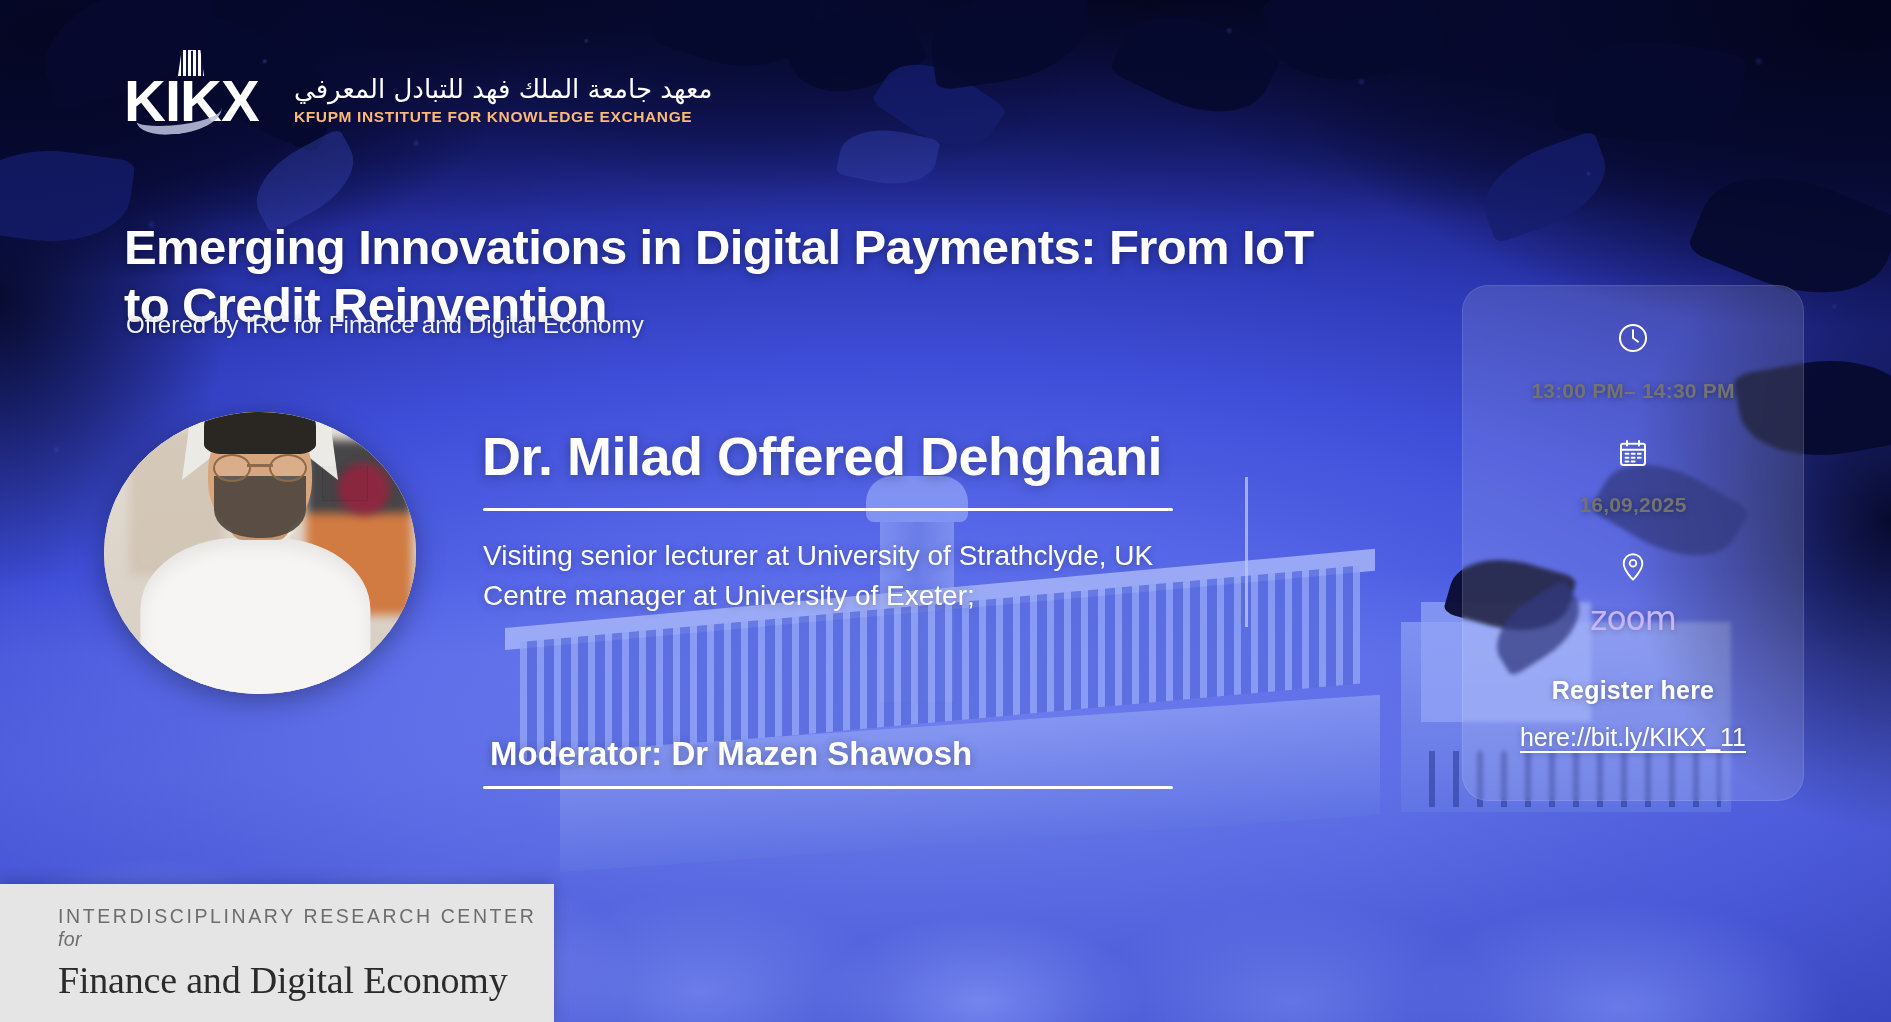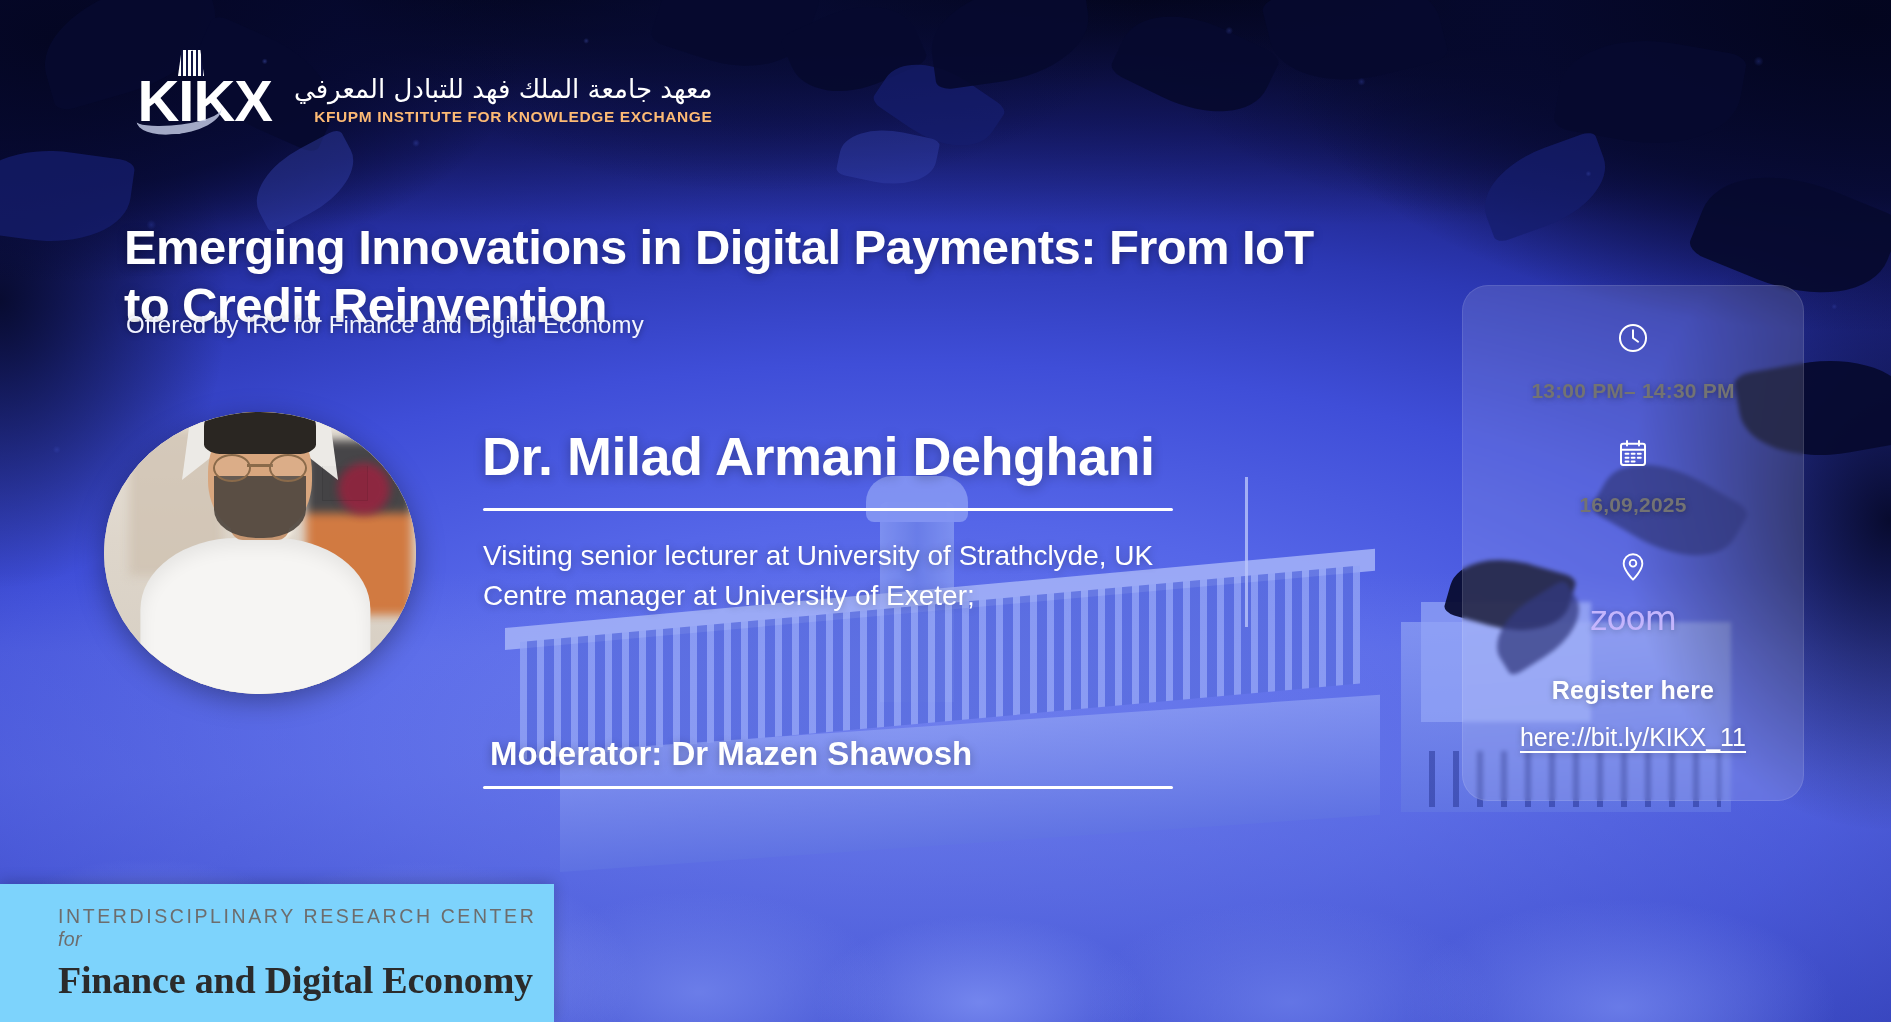--- a/index.html
+++ b/index.html
@@ -118,21 +118,21 @@
       radial-gradient(circle 3px at 84% 17%, rgba(88,108,230,.5) 0, transparent 100%),
       radial-gradient(circle 5px at 93% 6%, rgba(70,90,214,.5) 0, transparent 100%),
       radial-gradient(circle 4px at 65% 3%, rgba(84,104,228,.5) 0, transparent 100%),
       radial-gradient(circle 3px at 97% 30%, rgba(78,98,220,.45) 0, transparent 100%),
       radial-gradient(circle 4px at 3% 44%, rgba(74,94,216,.45) 0, transparent 100%);
   }
 
   
   .logo-block {
     position:absolute; left:124px; top:72px;
-    display:flex; align-items:flex-end; gap:22px;text-align:right;
+    display:flex; align-items:flex-end; gap:22px;
   }
   .kikx-mark { position:relative; height:58px; width:148px; }
   .kikx-text {
     font-size:58px; font-weight:700; letter-spacing:-1px; line-height:1;
     color:#fff; font-family:"Liberation Sans", sans-serif;
   }
   .kikx-tower {
     position:absolute; left:54px; top:-22px; width:26px; height:26px;
     background:
       repeating-linear-gradient(to right, #fff 0 3px, rgba(18,22,70,.9) 3px 5px);
@@ -306,32 +306,32 @@
   }
   .reg-link {
     font-size:25px; font-weight:400; color:#ffffff; text-decoration:underline;
     text-underline-offset:5px; text-decoration-thickness:2px;
     text-shadow:0 1px 6px rgba(0,0,0,.3); cursor:pointer;
   }
 
   
   .irc-panel {
     position:absolute; left:0; top:884px; width:554px; height:138px;
-    background:#7dd3fc;
+    background:#e5e5e5;
     display:flex; flex-direction:column; justify-content:center;
     padding-left:58px; box-sizing:border-box;
     box-shadow:0 -2px 14px rgba(0,0,0,.22);
   }
   .irc-top {
     font-size:19.5px; letter-spacing:2.6px; color:#6d6d6d; font-weight:400;
     font-family:"Liberation Sans", sans-serif;
   }
   .irc-top .for { font-style:italic; letter-spacing:.4px; }
   .irc-main {
-    font-size:38px; font-weight:700; color:#2b2b2b; margin-top:7px;
+    font-size:38px; font-weight:400; color:#2b2b2b; margin-top:7px;
     font-family:"Liberation Serif", serif; letter-spacing:-.2px;
   }
 </style>
 </head>
 <body>
 
 <div id="poster">
 
   <div class="bg-layer bg-sky"></div>
 
@@ -401,21 +401,21 @@
     <div class="pt-head"></div>
     <div class="pt-beard"></div>
     <div class="pt-hair"></div>
     <div class="pt-glass">
         <i></i>
         <b></b>
         <i></i>
       </div>
   </div>
 
-  <div class="sp-name">Dr. Milad Armani Dehghani</div>
+  <div class="sp-name">Dr. Milad Offered Dehghani</div>
   <div class="sp-rule"></div>
   <div class="sp-aff">
     <div>Visiting senior lecturer at University of Strathclyde, UK</div>
     <div>Centre manager at University of Exeter;</div>
   </div>
 
   <div class="mod-name">Moderator: Dr Mazen Shawosh</div>
   <div class="mod-rule"></div>
 
   <div class="info-card">

